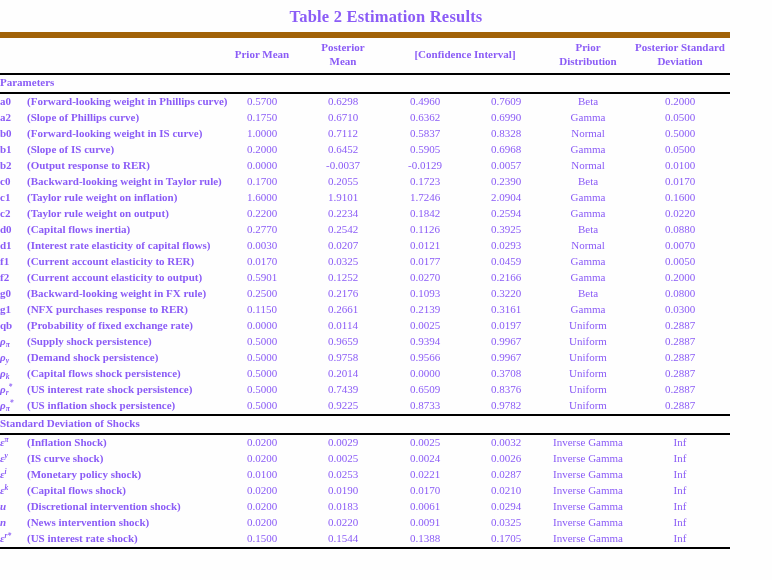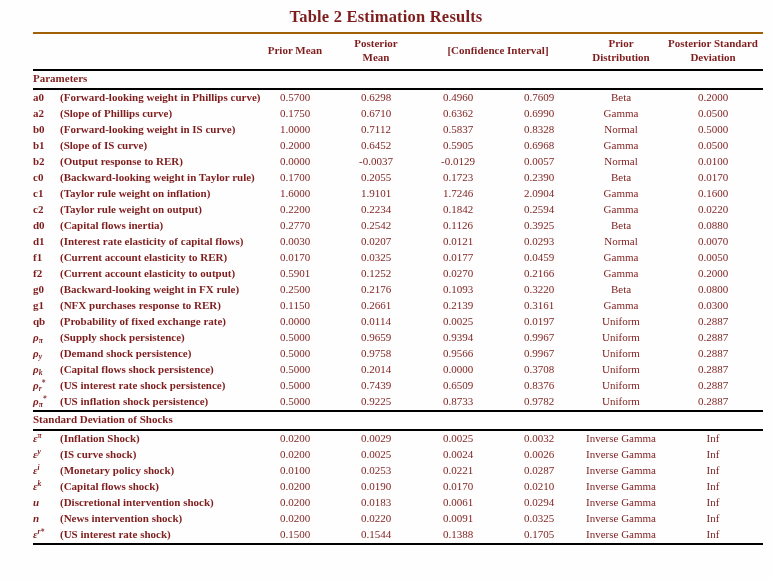--- a/index.html
+++ b/index.html
@@ -5,38 +5,37 @@
   html, body {
     margin: 0;
     padding: 0;
     background: #fbfbfb;
   }
   .page {
     position: relative;
     width: 772px;
     height: 580px;
     background: #fefefe;
-    color: #7f1d1d;
+    color: #8b5cf6;
     font-family: "Liberation Serif", serif;
     overflow: hidden;
     box-sizing: border-box;
   }
   .title {
     margin: 7px 0 5px 0;
     font-size: 16.5px;
     font-weight: bold;
     text-align: center;
     letter-spacing: 0.2px;
   }
   table.est {
-    margin-left: 33px;
     width: 730px;
     border-collapse: collapse;
     table-layout: fixed;
-    border-top: 2px solid #a16207;
+    border-top: 6px solid #a16207;
     border-bottom: 2px solid #000;
   }
   table.est th, table.est td {
     font-size: 11px;
     padding: 0;
     line-height: 1.25;
     vertical-align: middle;
     overflow: visible;
     white-space: nowrap;
   }

